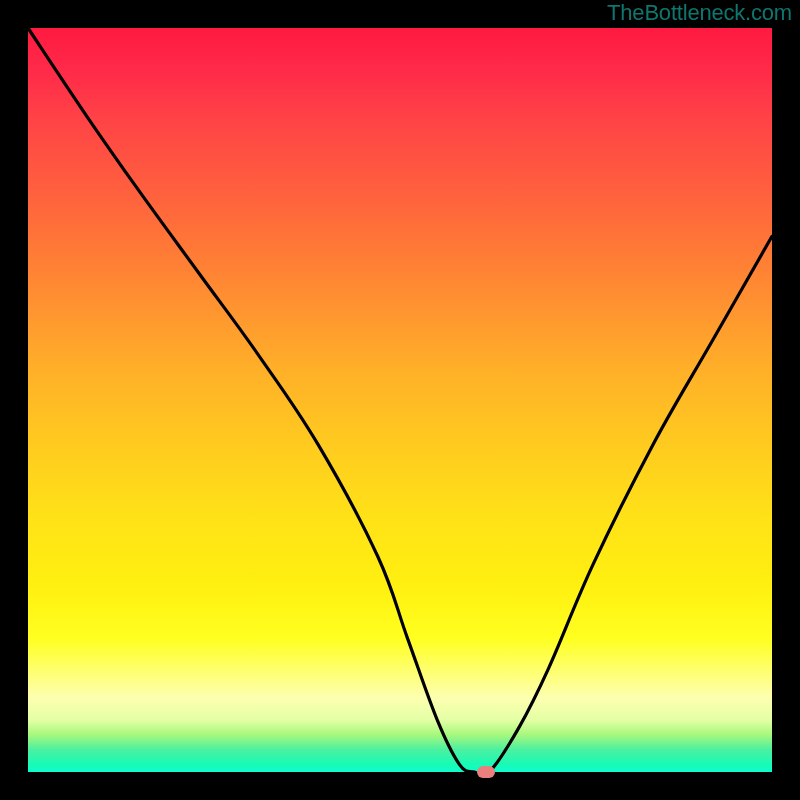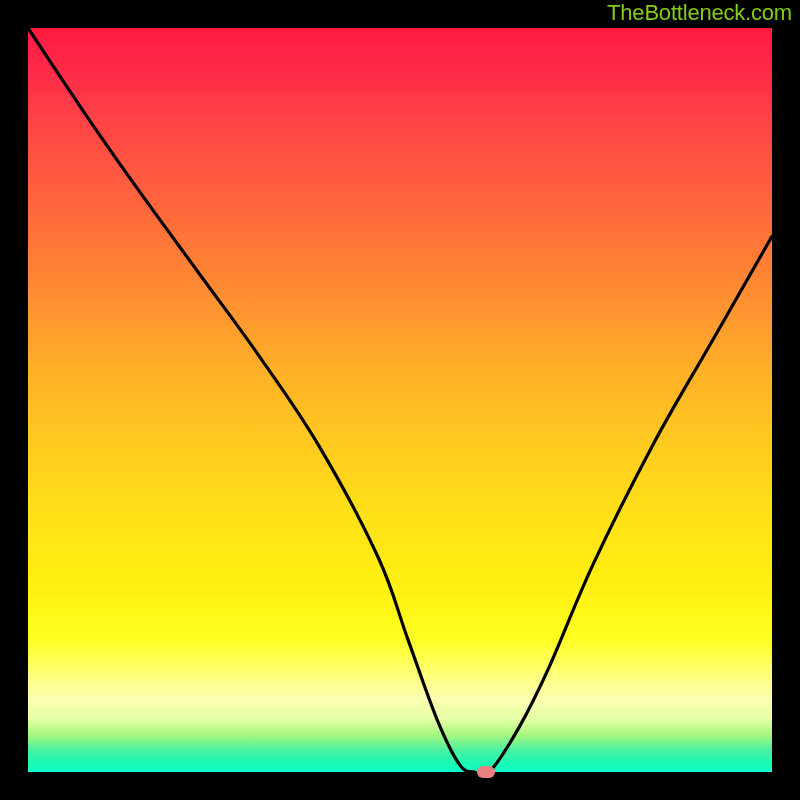--- a/index.html
+++ b/index.html
@@ -14,21 +14,21 @@
   .frame {
     position: relative;
     width: 800px;
     height: 800px;
     background: #000;
   }
   .watermark {
     position: absolute;
     top: 0;
     right: 8px;
-    color: #84cc16;
+    color: #0f766e;
     font-size: 22px;
     font-weight: 400;
     z-index: 10;
     letter-spacing: -0.2px;
   }
   .plot-area {
     position: absolute;
     left: 28px;
     top: 28px;
     width: 744px;

